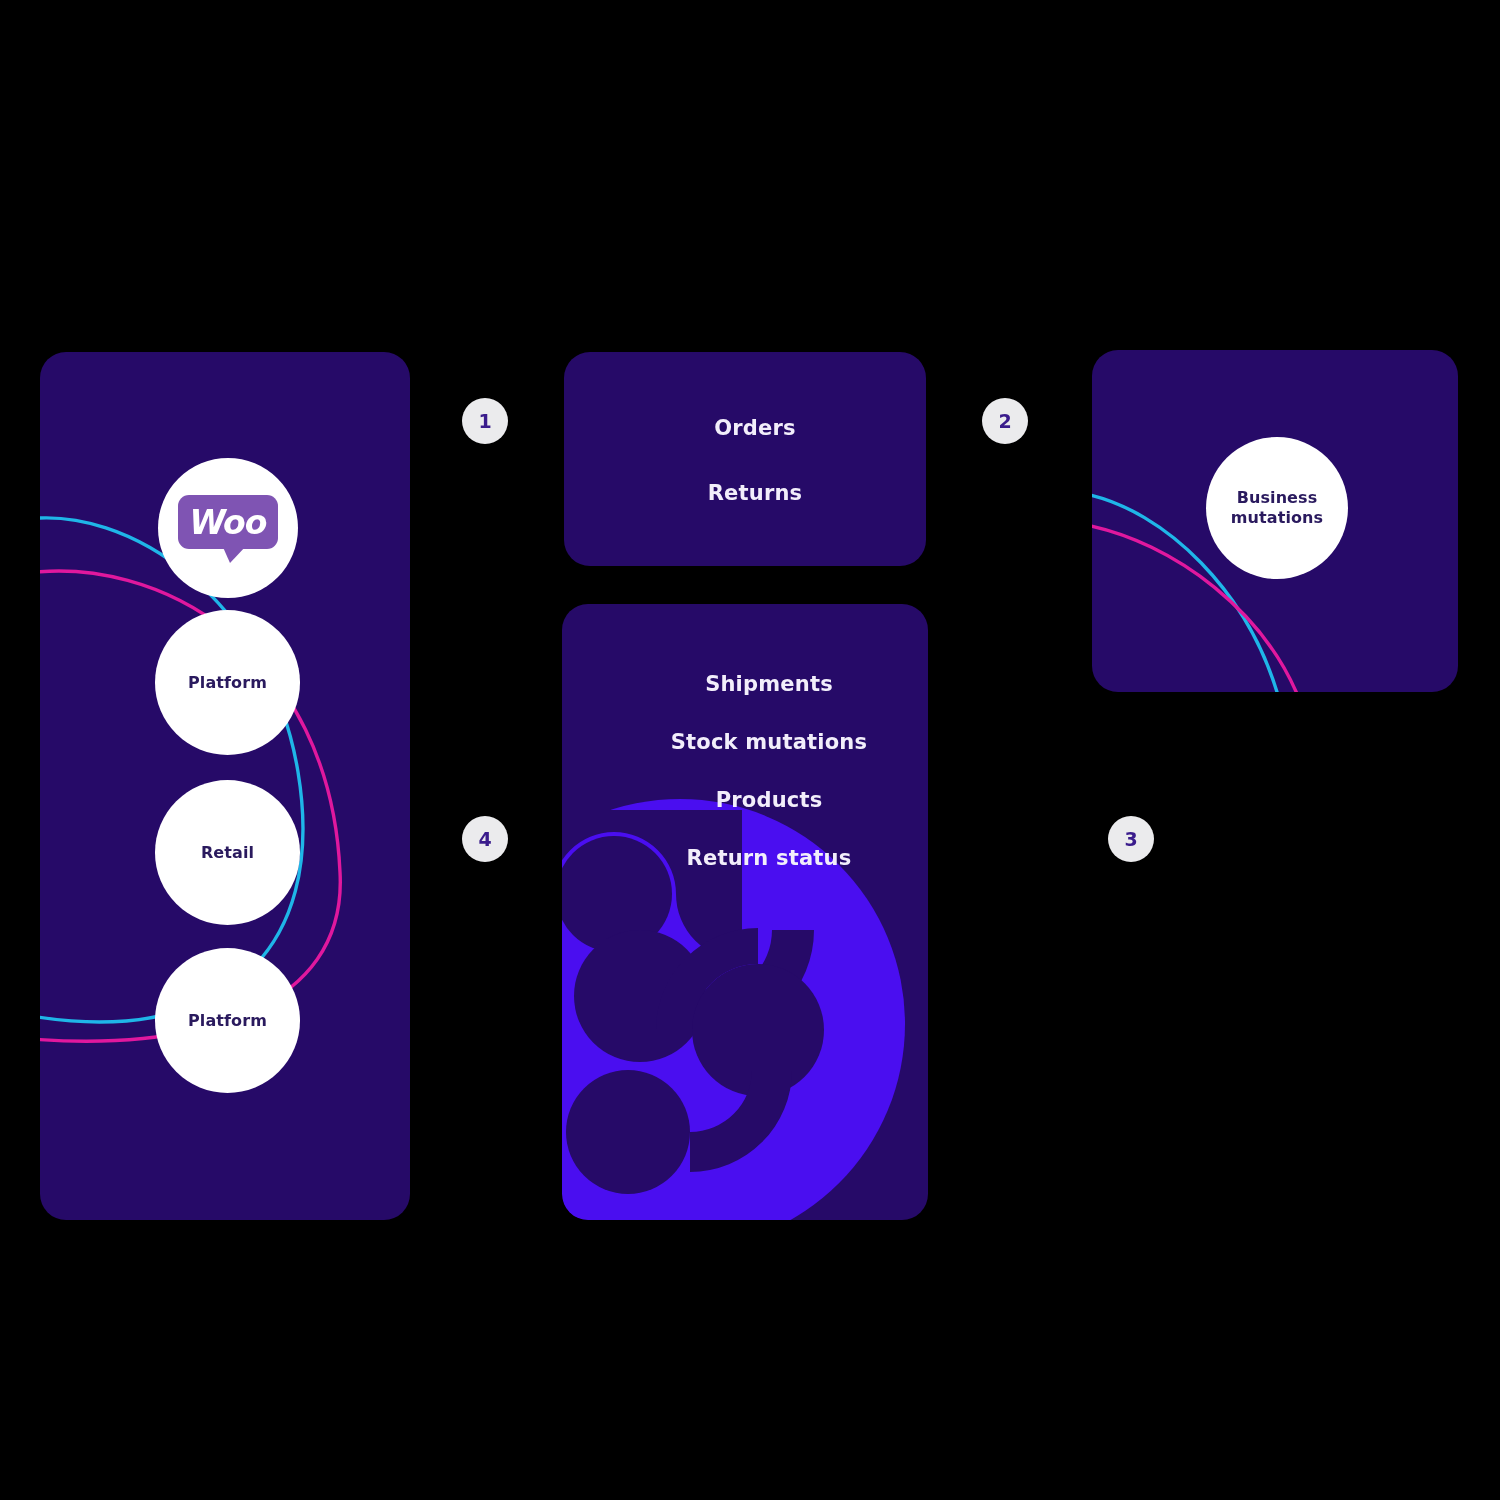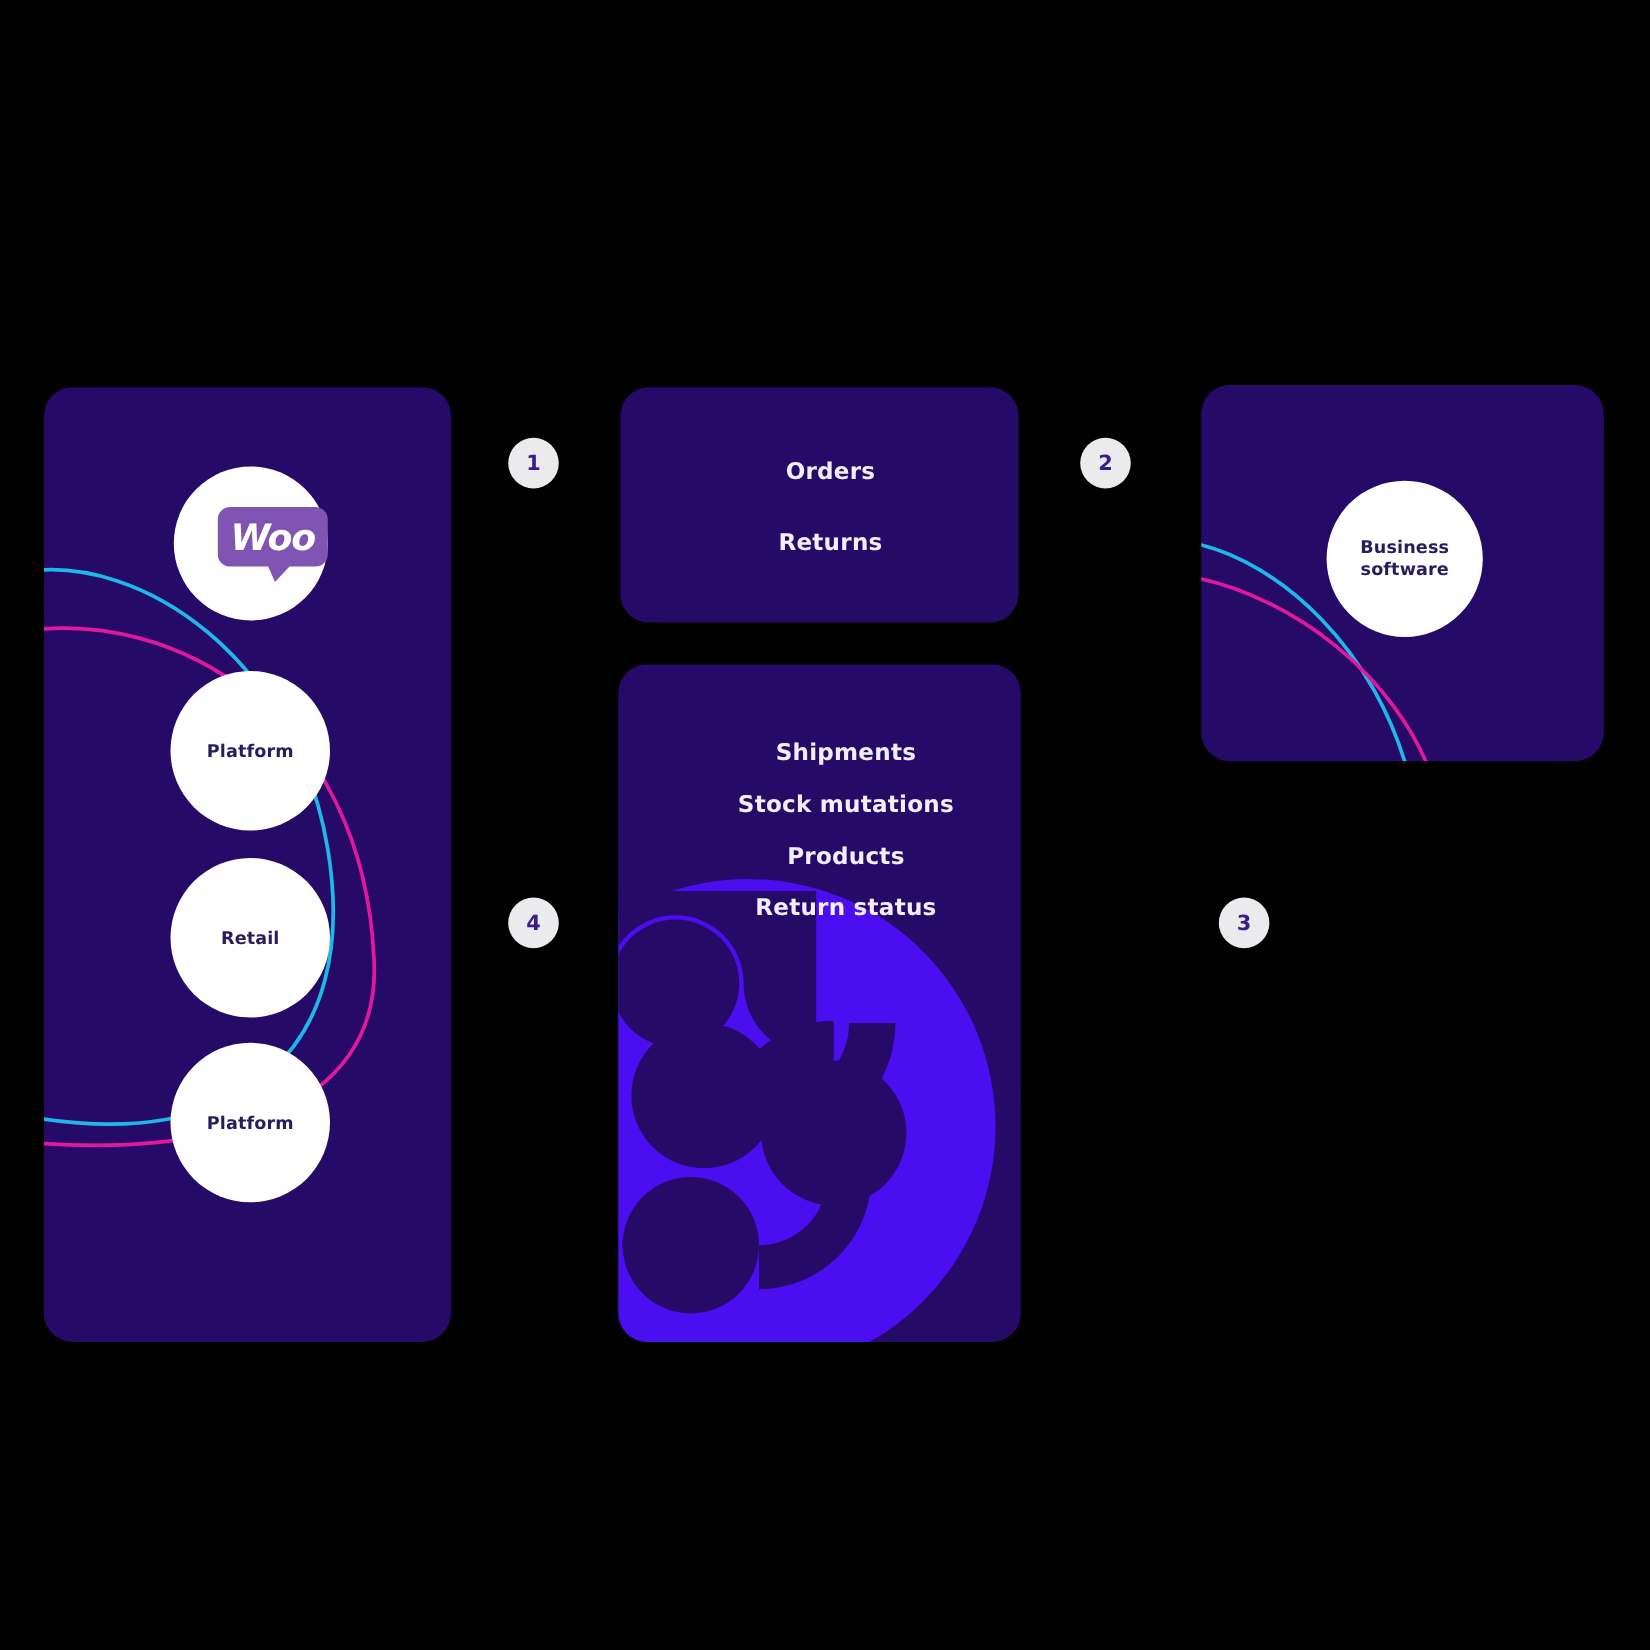--- a/index.html
+++ b/index.html
@@ -34,21 +34,21 @@
     display:flex;
     align-items:center;
     justify-content:center;
     text-align:center;
     color:#2a1a5e;
     font-weight:bold;
     z-index:4;
   }
   .bubble-label{ font-size:16px; line-height:1.22; letter-spacing:.1px; }
 
-  #bubble-woo     { left:158px; top:424px; width:140px; height:140px;justify-content:flex-end; }
+  #bubble-woo     { left:158px; top:458px; width:140px; height:140px; }
   #bubble-platform{ left:155px; top:610px; width:145px; height:145px;align-items:center; }
   #bubble-retail  { left:155px; top:780px; width:145px; height:145px; }
   #bubble-webshop { left:155px; top:948px; width:145px; height:145px; }
   #bubble-business{ left:1206px;top:437px; width:142px; height:142px; }
 
   
   .woo-logo{ position:relative; width:100px; height:66px; }
   .woo-bubble{
     position:absolute; left:0; top:0;
     width:100px; height:54px;
@@ -86,21 +86,21 @@
   .list-item{
     color:#f2eefb;
     font-size:21px;
     font-weight:bold;
     letter-spacing:.2px;
     text-align:center;
   }
   #orders-list{ top:64px;padding-left:20px; }
   #orders-list .list-item + .list-item{ margin-top:41px; }
   #ops-list{ top:68px;padding-left:48px; }
-  #ops-list .list-item + .list-item{ margin-top:23px; }
+  #ops-list .list-item + .list-item{ margin-top:34px; }
 
   
   .badge{
     position:absolute;
     width:46px; height:46px;
     border-radius:50%;
     background:#ebebed;
     display:flex;
     align-items:center;
     justify-content:center;
@@ -211,21 +211,21 @@
   <div class="card" id="card-business">
     <svg class="deco" viewBox="0 0 366 342" preserveAspectRatio="none">
       <path d="M -6 144 C 70 160 160 240 190 360" fill="none" stroke="#1fb6e8" stroke-width="3.4"></path>
       <path d="M -6 175 C 80 192 178 262 212 362" fill="none" stroke="#e0189e" stroke-width="3.4"></path>
     </svg>
   </div>
 
   <div class="bubble" id="bubble-business">
     <span class="bubble-label">
       <span>Business</span><br>
-      <span>software</span>
+      <span>mutations</span>
     </span>
   </div>
 
   <div class="badge" id="badge-1">
     <span>1</span>
   </div>
   <div class="badge" id="badge-2">
     <span>2</span>
   </div>
   <div class="badge" id="badge-3">

